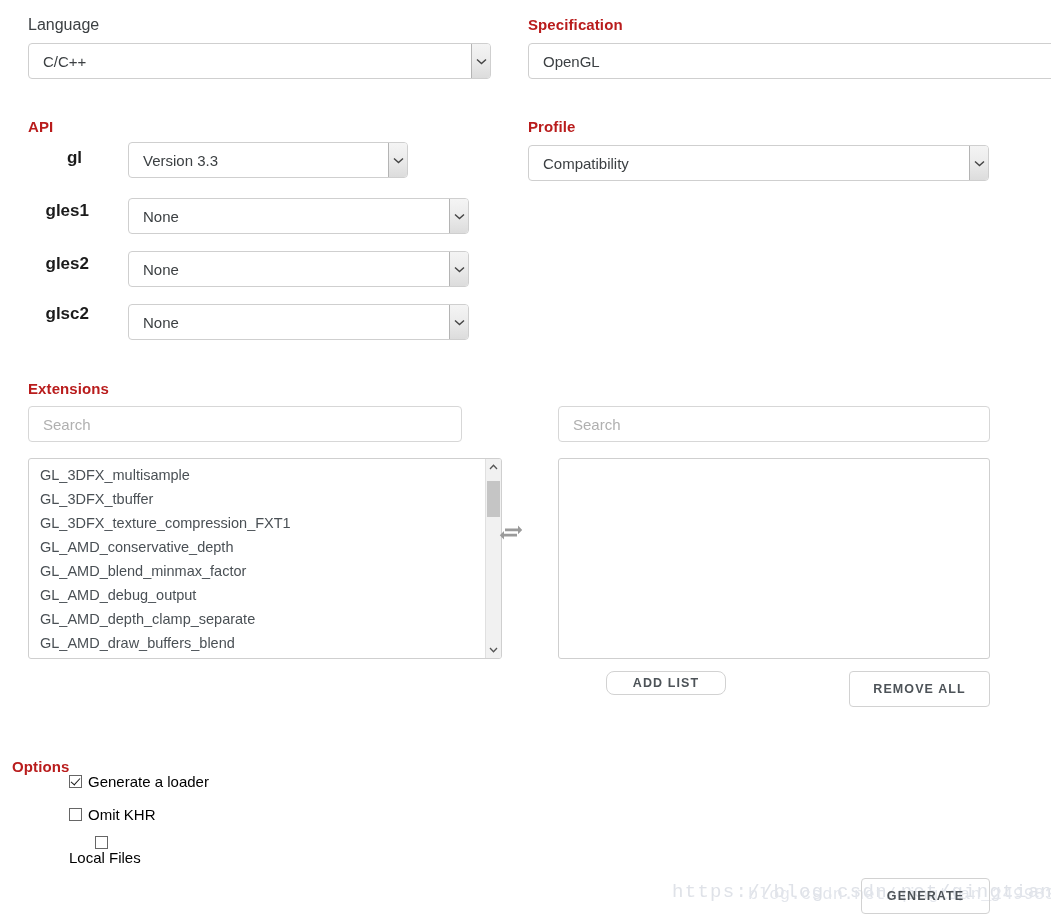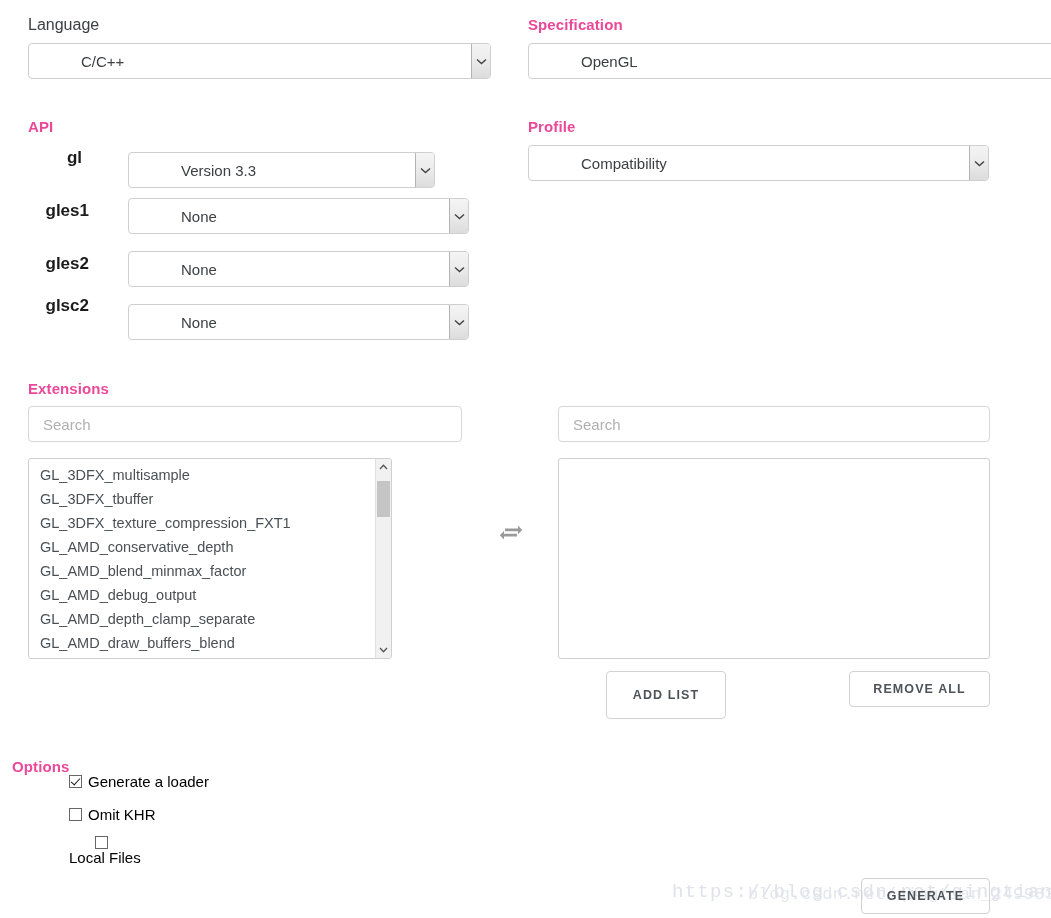--- a/index.html
+++ b/index.html
@@ -20,34 +20,33 @@
     position: relative;
     width: 1051px;
     height: 918px;
     box-sizing: border-box;
   }
 
   
   .group-label {
     font-size: 15px;
     font-weight: bold;
-    color: #ec4899;
+    color: #b91c1c;
     letter-spacing: .1px;
   }
 
   .sel-wrap {
     position: relative;
     box-sizing: border-box;
     border: 1px solid #cfcfcf;
     border-radius: 4px;
     background: #fff;
     height: 36px;
     display: flex;
     align-items: center;
-    padding-left: 38px;
   }
   .sel-value {
     font-size: 15px;
     color: #3c4043;
     padding-left: 14px;
     white-space: nowrap;
     overflow: hidden;
     text-overflow: ellipsis;
     flex: 1;
   }
@@ -213,21 +212,21 @@
     <span class="sel-btn">
       <svg width="11" height="7" viewBox="0 0 11 7">
           <path d="M1 1.5 L5.5 5.5 L10 1.5" fill="none" stroke="#444" stroke-width="1.4"></path>
         </svg>
     </span>
   </div>
 
   <div class="group-label" style="position:absolute;left:28px;top:118px;">API</div>
 
   <div class="api-label" style="position:absolute;left:0px;top:148px;width:82px;">gl</div>
-  <div class="sel-wrap" style="position:absolute;left:128px;top:152px;width:307px;">
+  <div class="sel-wrap" style="position:absolute;left:128px;top:142px;width:280px;">
     <span class="sel-value">Version 3.3</span>
     <span class="sel-btn">
       <svg width="11" height="7" viewBox="0 0 11 7">
           <path d="M1 1.5 L5.5 5.5 L10 1.5" fill="none" stroke="#444" stroke-width="1.4"></path>
         </svg>
     </span>
   </div>
 
   <div class="api-label" style="position:absolute;left:0px;top:201px;width:89px;">gles1</div>
   <div class="sel-wrap" style="position:absolute;left:128px;top:198px;width:341px;">
@@ -242,21 +241,21 @@
   <div class="api-label" style="position:absolute;left:0px;top:254px;width:89px;">gles2</div>
   <div class="sel-wrap" style="position:absolute;left:128px;top:251px;width:341px;">
     <span class="sel-value">None</span>
     <span class="sel-btn">
       <svg width="11" height="7" viewBox="0 0 11 7">
           <path d="M1 1.5 L5.5 5.5 L10 1.5" fill="none" stroke="#444" stroke-width="1.4"></path>
         </svg>
     </span>
   </div>
 
-  <div class="api-label" style="position:absolute;left:0px;top:296px;width:89px;">glsc2</div>
+  <div class="api-label" style="position:absolute;left:0px;top:304px;width:89px;">glsc2</div>
   <div class="sel-wrap" style="position:absolute;left:128px;top:304px;width:341px;">
     <span class="sel-value">None</span>
     <span class="sel-btn">
       <svg width="11" height="7" viewBox="0 0 11 7">
           <path d="M1 1.5 L5.5 5.5 L10 1.5" fill="none" stroke="#444" stroke-width="1.4"></path>
         </svg>
     </span>
   </div>
 
   <div class="group-label" style="position:absolute;left:528px;top:118px;">Profile</div>
@@ -268,21 +267,21 @@
         </svg>
     </span>
   </div>
 
   <div class="group-label" style="position:absolute;left:28px;top:380px;">Extensions</div>
 
   <div class="search-box" style="position:absolute;left:28px;top:406px;width:434px;">
     <span class="ph">Search</span>
   </div>
 
-  <div class="listbox" style="position:absolute;left:28px;top:458px;width:364px;height:201px;">
+  <div class="listbox" style="position:absolute;left:28px;top:458px;width:474px;height:201px;">
     <div class="list-items" id="available-list">
         <div class="list-item">GL_3DFX_multisample</div>
         <div class="list-item">GL_3DFX_tbuffer</div>
         <div class="list-item">GL_3DFX_texture_compression_FXT1</div>
         <div class="list-item">GL_AMD_conservative_depth</div>
         <div class="list-item">GL_AMD_blend_minmax_factor</div>
         <div class="list-item">GL_AMD_debug_output</div>
         <div class="list-item">GL_AMD_depth_clamp_separate</div>
         <div class="list-item">GL_AMD_draw_buffers_blend</div>
         <div class="list-item">GL_AMD_framebuffer_sample_positions</div>
@@ -310,21 +309,21 @@
   </div>
 
   <div class="search-box" style="position:absolute;left:558px;top:406px;width:432px;">
     <span class="ph">Search</span>
   </div>
 
   <div class="listbox" style="position:absolute;left:558px;top:458px;width:432px;height:201px;">
     <div class="list-items" id="selected-list" style="right:0;"></div>
   </div>
 
-  <div class="btn" style="position:absolute;left:606px;top:671px;width:120px;height:48px;">ADD LIST</div>
+  <div class="btn" style="position:absolute;left:606px;top:671px;width:120px;height:24px;border-radius:8px;">ADD LIST</div>
   <div class="btn" style="position:absolute;left:849px;top:671px;width:141px;height:36px;">REMOVE ALL</div>
 
   <div class="group-label" style="position:absolute;left:12px;top:742px;margin-top:16px;">Options</div>
 
   <div class="chk-row" style="position:absolute;left:69px;top:770px;">
     <span class="chk checked"></span>
     <span class="chk-label">Generate a loader</span>
   </div>
 
   <div class="chk-row" style="position:absolute;left:69px;top:803px;">

